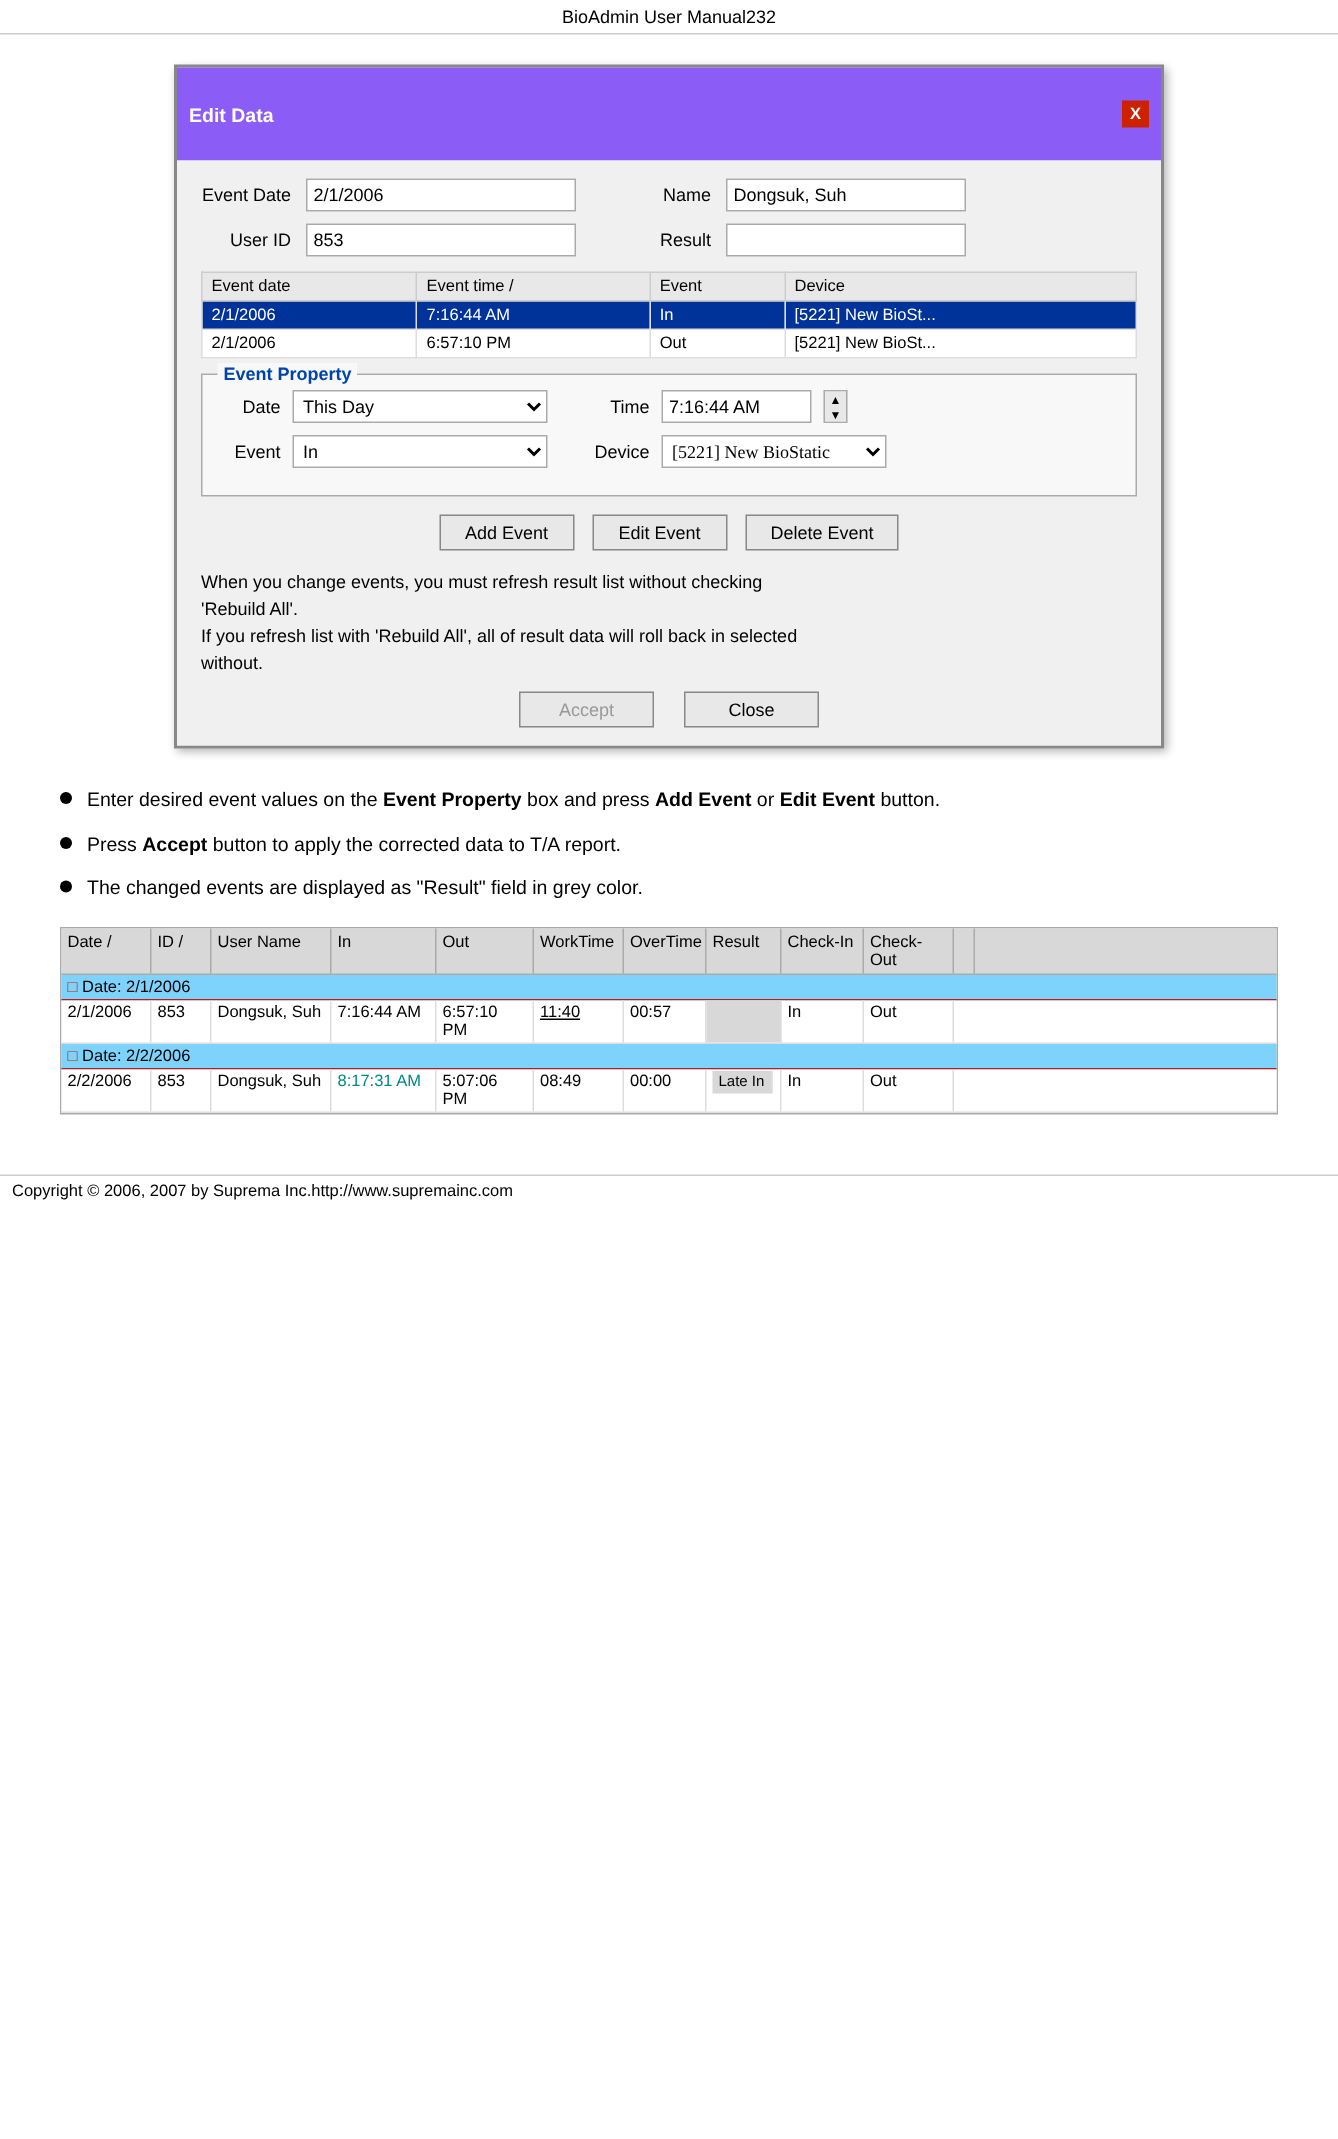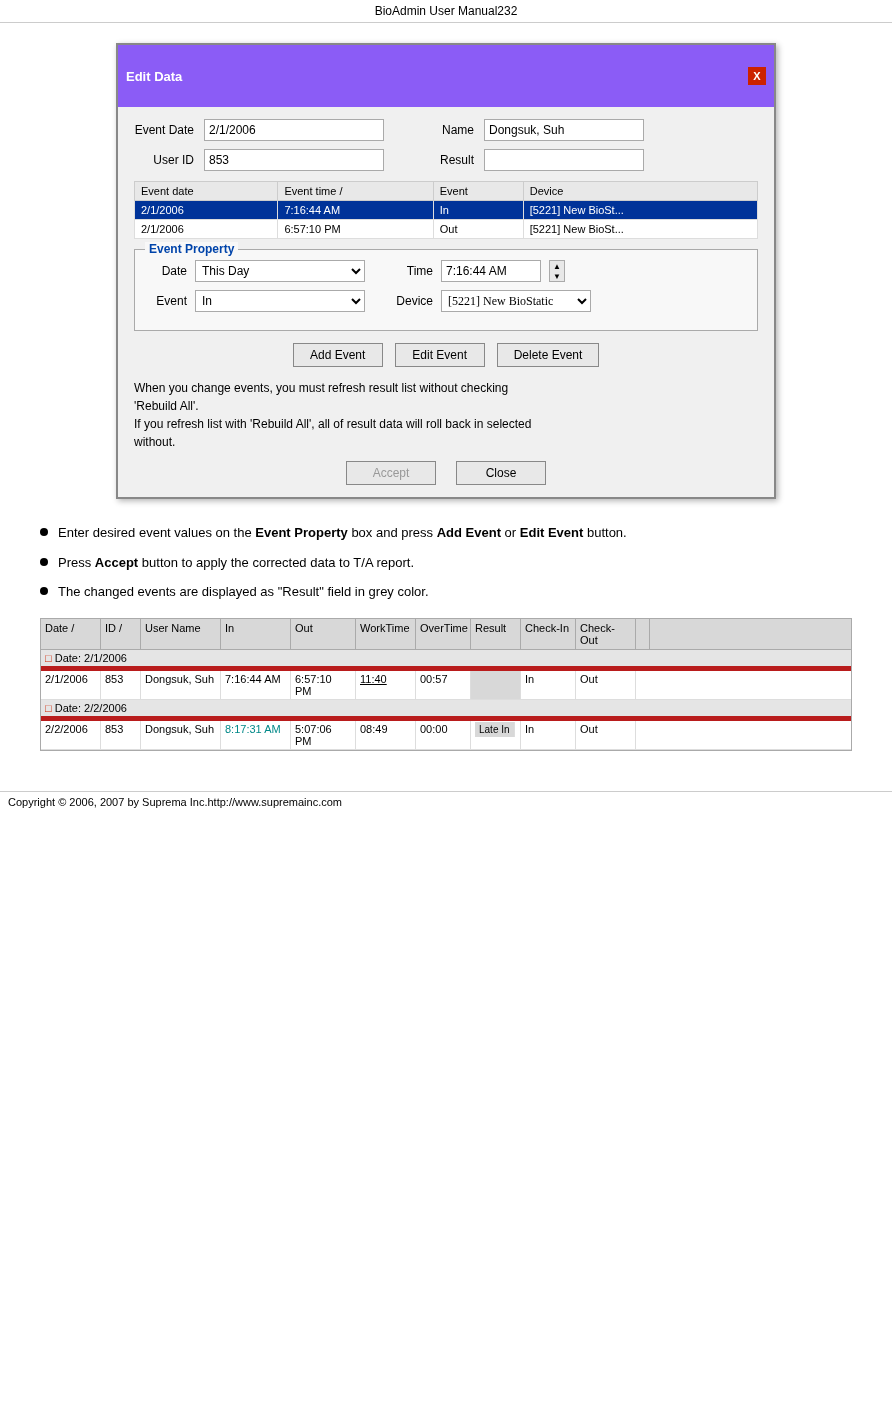--- a/index.html
+++ b/index.html
@@ -242,23 +242,23 @@
       display: flex;
       border-bottom: 1px solid #ddd;
       background: #fff;
     }
     .bottom-table-row span {
       padding: 2px 4px;
       border-right: 1px solid #ddd;
       flex-shrink: 0;
     }
     .bottom-table-group {
-      background: #e5e5e5;
+      background: #7dd3fc;
       padding: 2px 4px;
-      border-bottom: 5px solid #b91c1c;
+      border-bottom: 1px solid #b91c1c;
       font-size: 11px;
     }
     .badge-late {
       background: #d8d8d8;
       padding: 1px 4px;
       font-size: 10px;
     }
     .page-footer {
       display: flex;
       justify-content: flex-start;

